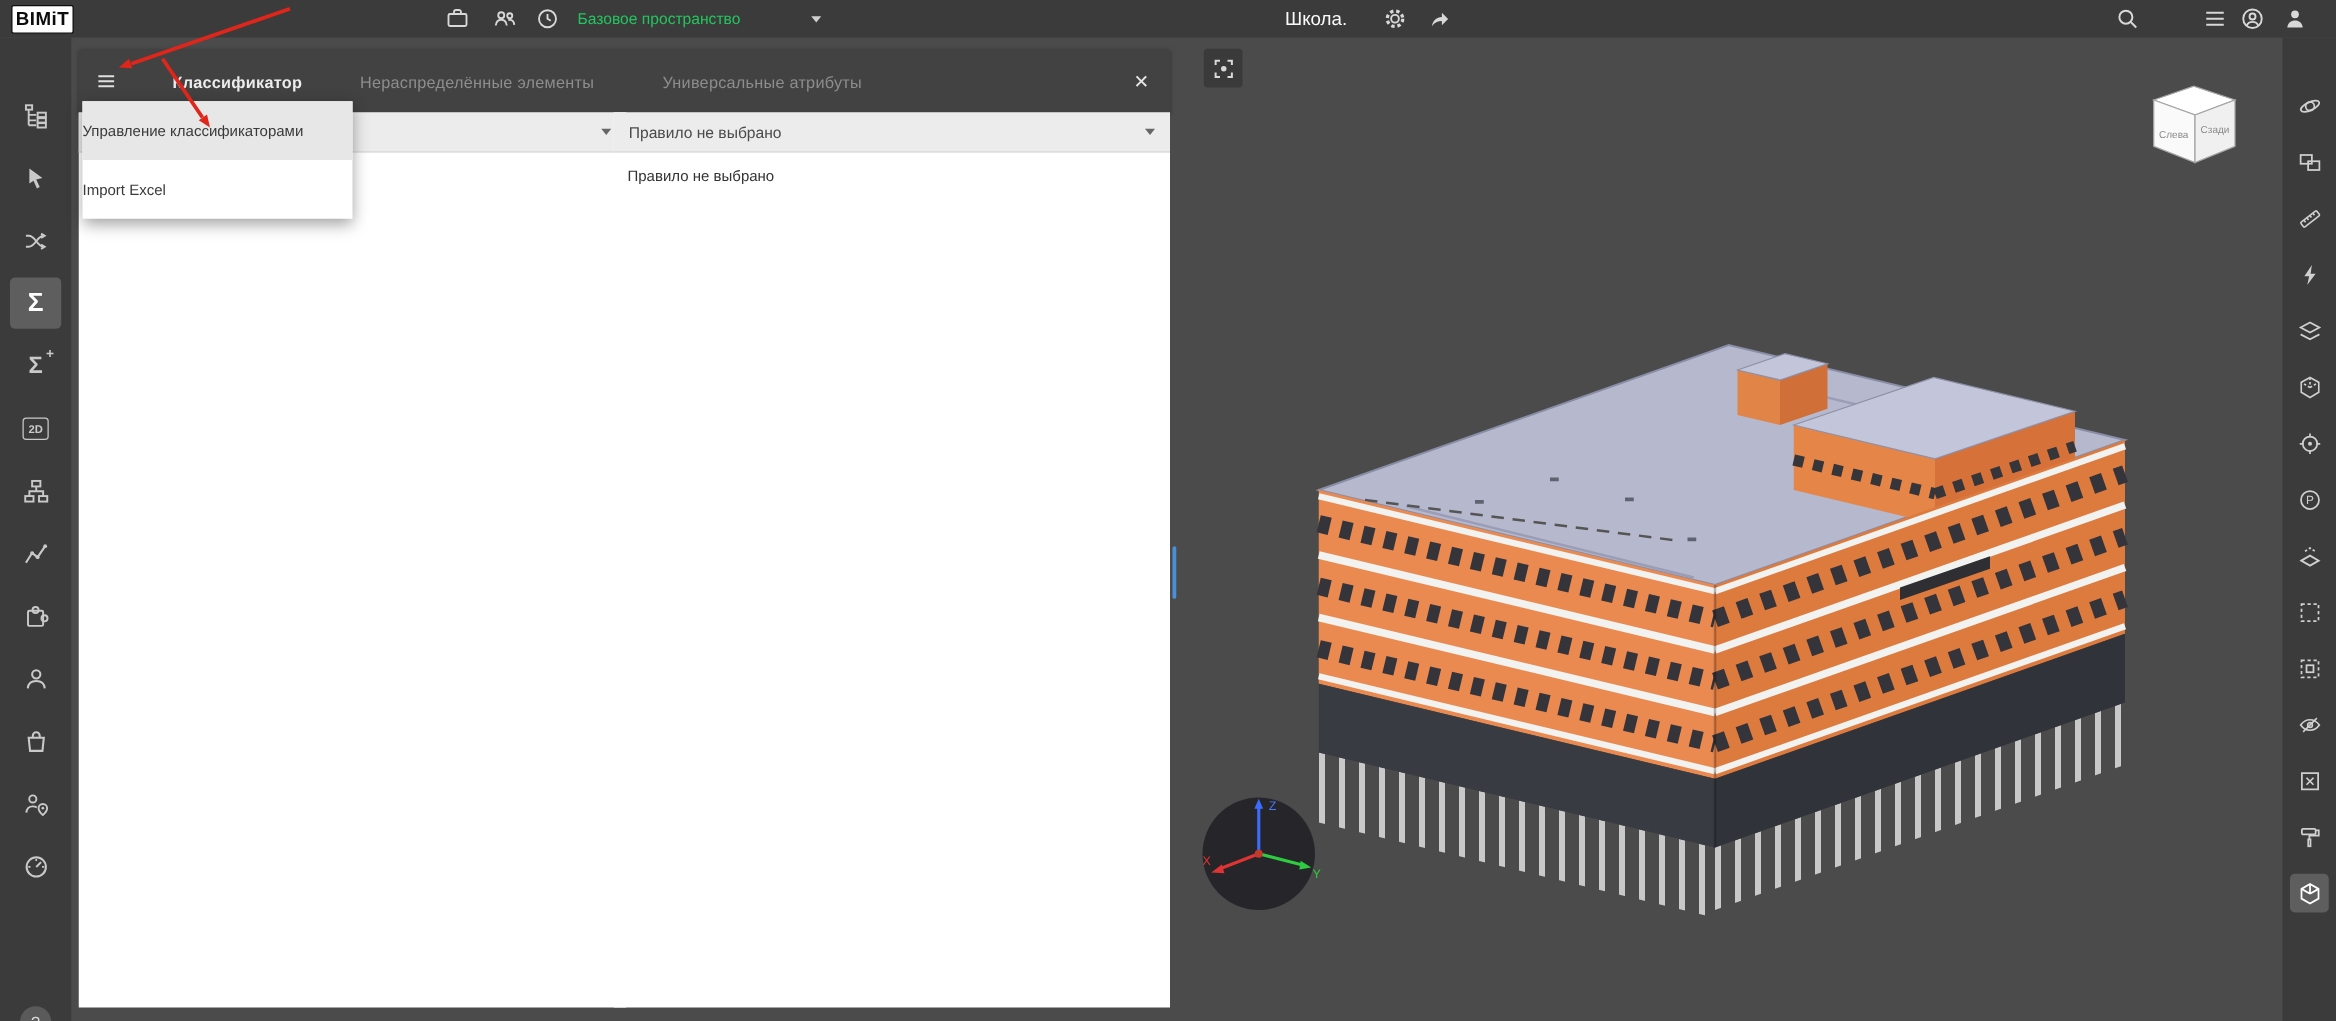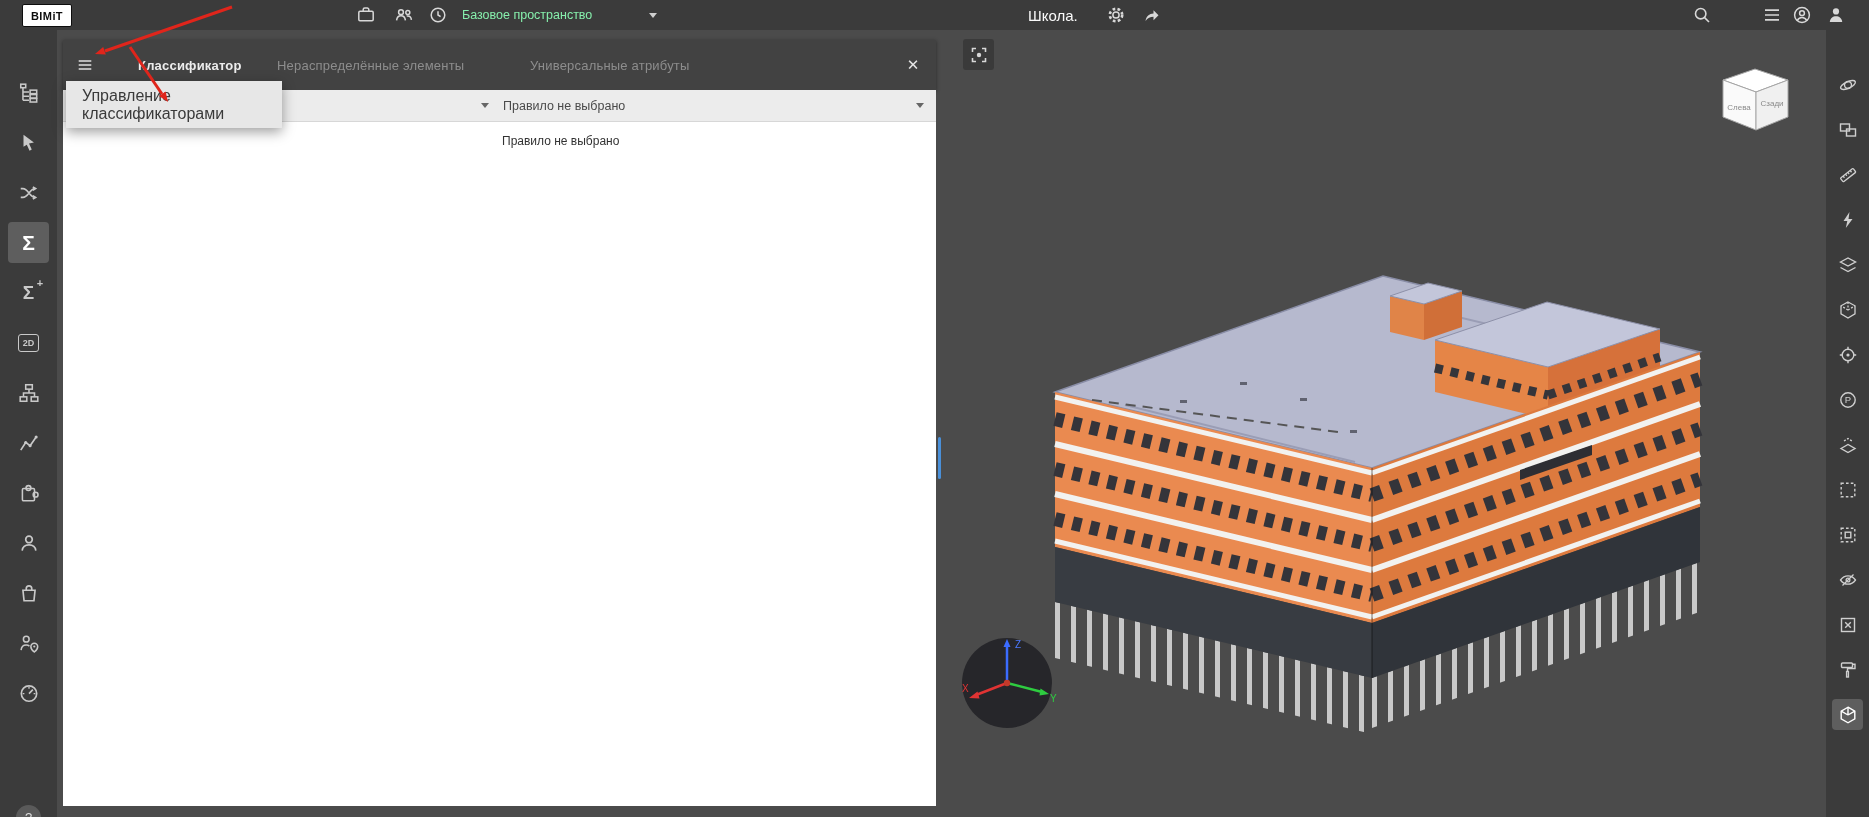--- a/index.html
+++ b/index.html
@@ -1,27 +1,27 @@
 <!DOCTYPE html>
 <html><head>
 <meta charset="utf-8">
 <style>
   html,body{margin:0;padding:0;background:#222;}
   #app{position:relative;width:1869px;height:817px;background:#4b4b4b;overflow:hidden;
        font-family:"Liberation Sans",sans-serif;-webkit-font-smoothing:antialiased;}
   svg{display:block;}
   
   .topbar{position:absolute;left:0;top:0;width:1869px;height:30px;background:#3b3b3b;z-index:30;}
-  .logo{position:absolute;left:22px;top:4px;width:48px;height:21px;background:#fff;border:1px solid #0d0d0d;
-        border-radius:2px;color:#0d0d0d;font-weight:bold;font-size:11px;display:flex;align-items:center;
+  .logo{position:absolute;left:9px;top:4px;width:48px;height:21px;background:#fff;border:1px solid #0d0d0d;
+        border-radius:2px;color:#0d0d0d;font-weight:bold;font-size:15px;display:flex;align-items:center;
         justify-content:center;letter-spacing:.4px;}
   .tb-btn{position:absolute;top:0;height:30px;width:28px;display:flex;align-items:center;justify-content:center;
         color:#d8d8d8;cursor:pointer;}
   .workspace{position:absolute;left:462px;top:0;height:30px;width:195px;display:flex;align-items:center;
-        justify-content:space-between;color:#86efac;font-size:12.5px;cursor:pointer;}
+        justify-content:space-between;color:#22c55e;font-size:12.5px;cursor:pointer;}
   .caret{width:0;height:0;border-left:4.5px solid transparent;border-right:4.5px solid transparent;
         border-top:5.5px solid #cfcfcf;}
   .proj-title{position:absolute;left:1028px;top:0;height:30px;display:flex;align-items:center;
         font-size:15px;color:#fafafa;}
   
   .sidebar{position:absolute;left:0;top:30px;width:57px;height:787px;background:#3b3b3b;z-index:20;}
   .side-btn{position:absolute;left:8px;width:41px;height:41px;border-radius:4px;display:flex;align-items:center;
         justify-content:center;color:#c9c9c9;cursor:pointer;}
   .side-btn.selected{background:#5e5e5e;color:#ffffff;}
   .sigma{font-size:21px;font-weight:bold;line-height:1;}
@@ -63,21 +63,21 @@
   .dd-bar .caret{margin-left:auto;border-top-color:#666;}
   .import-btn{position:absolute;left:233px;top:39px;width:201px;height:31px;border:1px dashed #55b8cb;
         border-radius:3px;background:#fff;color:#2d9db5;font-size:12.5px;display:flex;align-items:center;
         justify-content:center;cursor:pointer;}
   .empty-msg{position:absolute;left:11px;top:44px;font-size:12px;color:#333;}
   .scroll-thumb{position:absolute;left:938px;top:437px;width:3px;height:42px;background:#4a90d9;
         border-radius:2px;z-index:45;cursor:pointer;}
   
   .ctx-menu{position:absolute;left:66px;top:81px;width:216px;background:#fff;z-index:60;
         box-shadow:0 4px 12px rgba(0,0,0,.38);}
-  .menu-item{height:47px;display:flex;align-items:center;padding:0 16px;font-size:16px;color:#3a3a3a;
+  .menu-item{height:47px;display:flex;align-items:center;padding:0 0;font-size:12px;color:#3a3a3a;
         cursor:pointer;}
   .menu-item.hl{background:#e7e7e7;}
   
   .arrows{position:absolute;left:0;top:0;z-index:70;pointer-events:none;}
 </style>
 </head>
 <body>
 
 <div id="app">
 
@@ -419,21 +419,21 @@
   </div>
 
   <div class="panel">
     <div class="panel-header">
       <div class="hamburger">
         <svg width="18" height="18" viewBox="0 0 20 20" fill="none" stroke="currentColor" stroke-width="1.8">
           <path d="M3 5.5h14M3 10h14M3 14.5h14"></path>
         </svg>
       </div>
       <div class="tab active" style="left:75px">Классификатор</div>
-      <div class="tab" style="left:214px">Нераспределённые элементы</div>
+      <div class="tab" style="left:225px">Нераспределённые элементы</div>
       <div class="tab" style="left:467px">Универсальные атрибуты</div>
       <div class="close-btn">
         <span>✕</span>
       </div>
     </div>
 
     <div class="pane pane-left">
       <div class="dd-bar">
         <span class="caret"></span>
       </div>
@@ -445,20 +445,21 @@
         <span class="caret"></span>
       </div>
       <div class="empty-msg">Правило не выбрано</div>
     </div>
   </div>
 
   <div class="scroll-thumb"></div>
 
   <div class="ctx-menu">
     <div class="menu-item hl">Управление классификаторами</div>
+    <div class="menu-item">Import Excel</div>
   </div>
 
   <svg class="arrows" width="300" height="130" viewBox="0 0 300 130">
     <line x1="232" y1="7" x2="105" y2="51" stroke="#e0251b" stroke-width="3"></line>
     <polygon points="95,54 103.2,47 105.8,54.6" fill="#e0251b"></polygon>
     <line x1="130" y1="47" x2="162" y2="94" stroke="#e0251b" stroke-width="3"></line>
     <polygon points="168,102 159,96.1 165.6,91.5" fill="#e0251b"></polygon>
   </svg>
 
 </div>

